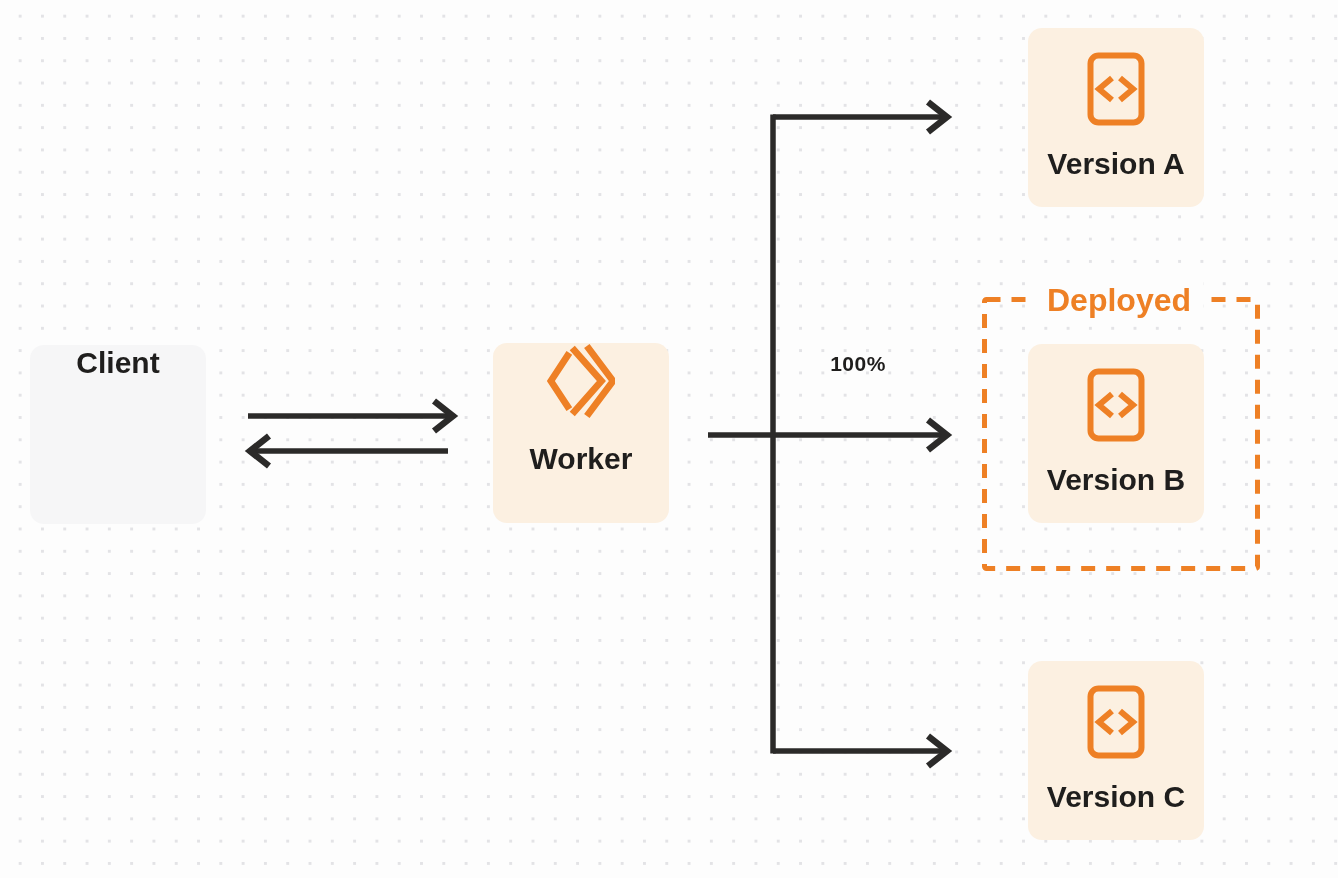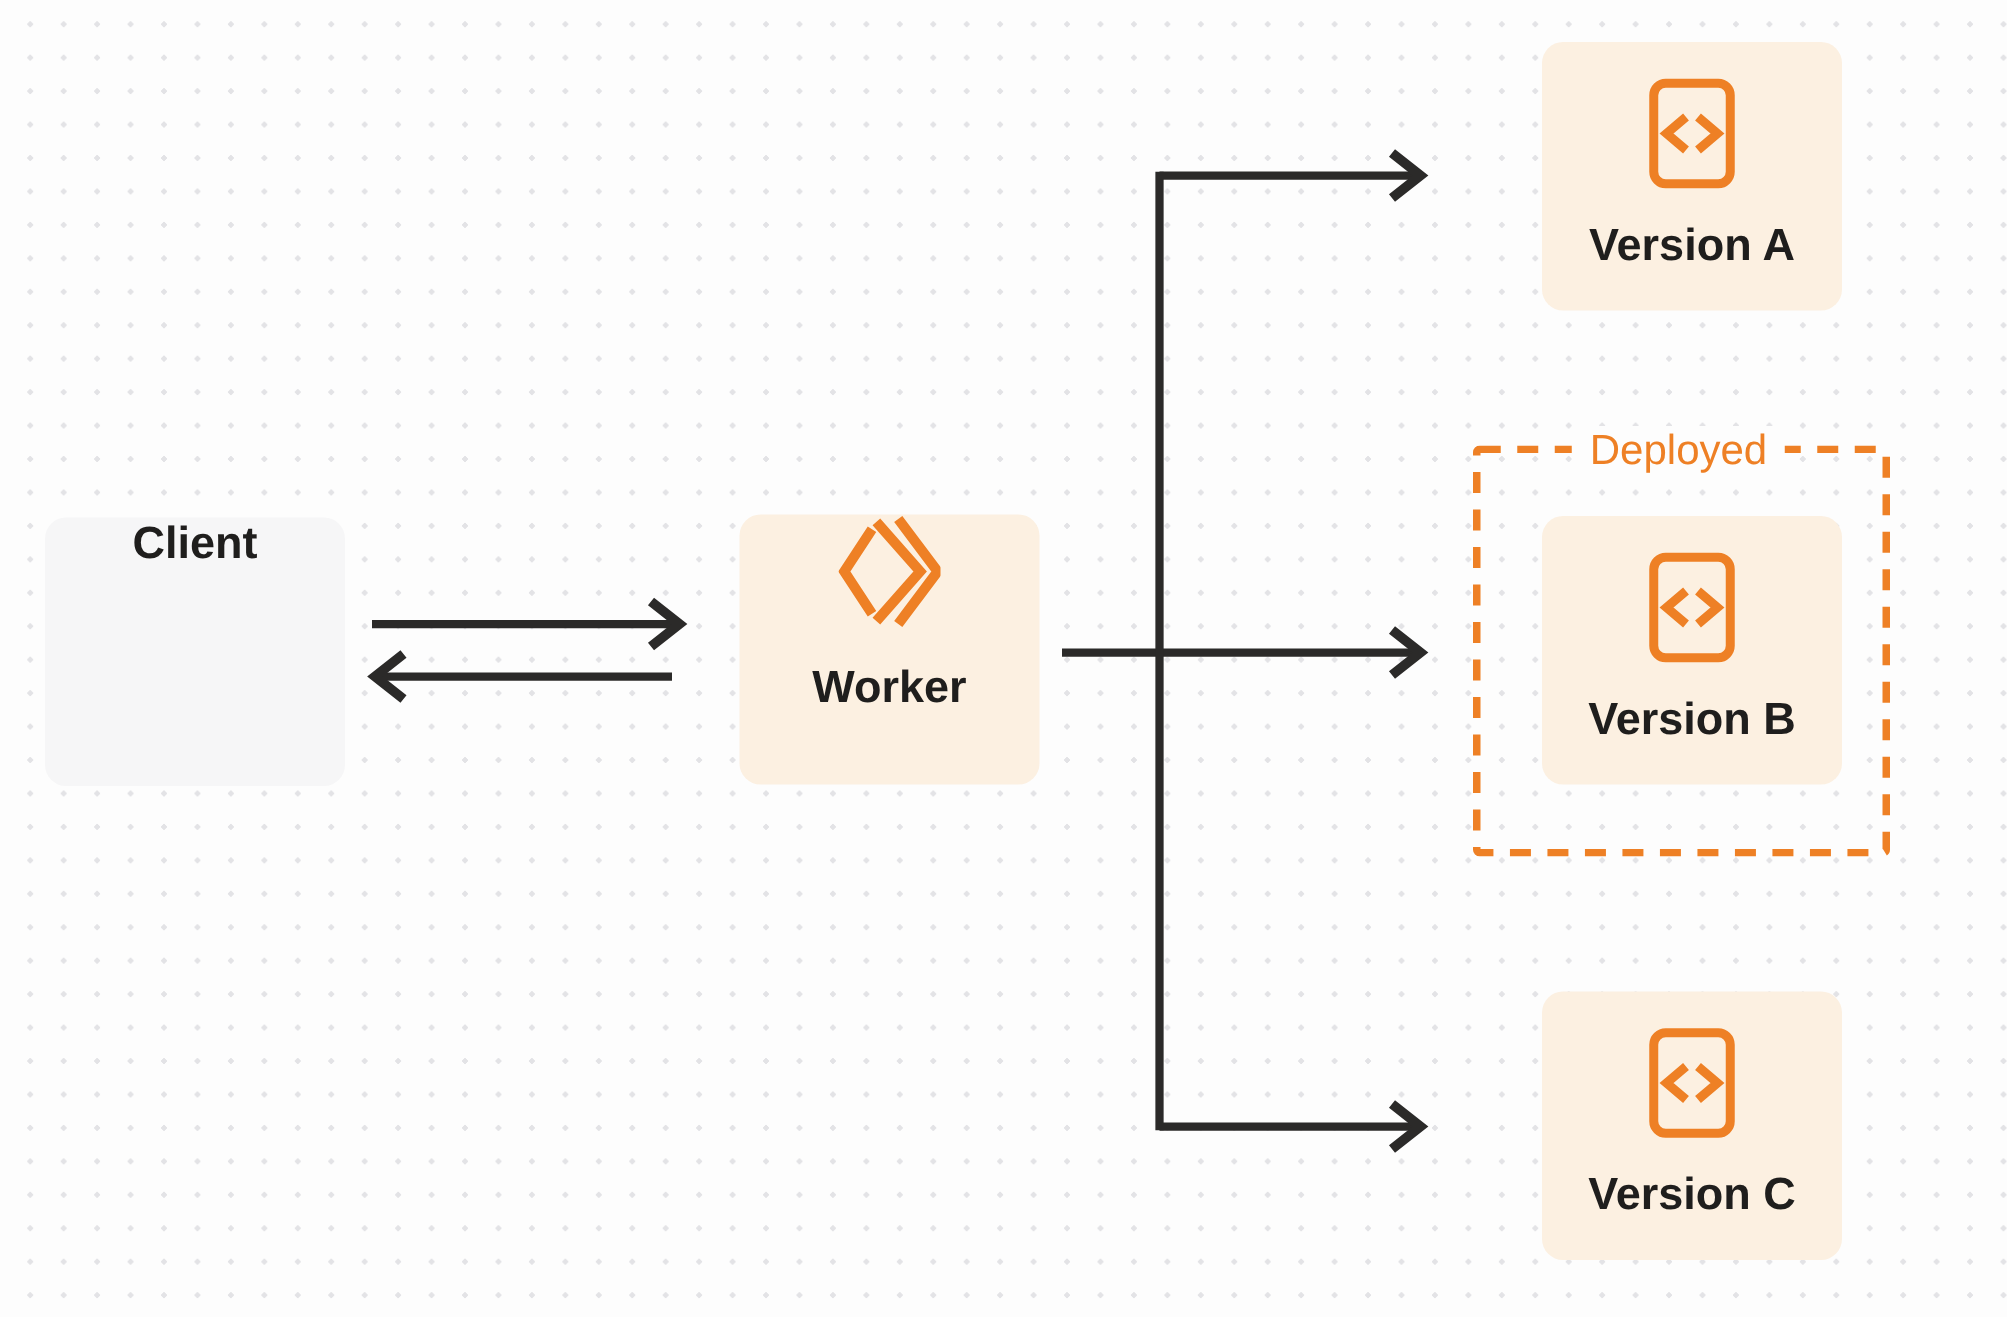--- a/index.html
+++ b/index.html
@@ -21,21 +21,21 @@
     background-size:22.3px 22.3px;
     background-position:9px 5px;
     overflow:hidden;
   }
   svg{display:block;}
   .wires{position:absolute;left:0;top:0;pointer-events:none;}
   .wire{stroke:var(--line-dark);stroke-width:5.5;fill:none;stroke-linecap:butt;}
   .wire-head{stroke:var(--line-dark);stroke-width:6.5;fill:none;stroke-linecap:butt;stroke-linejoin:miter;}
   .node{
     position:absolute;
-    width:200px;height:179px;
+    width:176px;height:179px;
     border-radius:14px;
     display:flex;flex-direction:column;align-items:center;
     box-sizing:border-box;
   }
   .node-label{
     font-size:30px;font-weight:700;color:var(--text-dark);
     line-height:36px;white-space:nowrap;
   }
   .node-client{
     left:30px;top:345px;
@@ -57,21 +57,21 @@
   .node-version-c{left:1028px;top:661px;}
   .logo-stroke{stroke:var(--accent-orange);fill:none;stroke-linecap:butt;stroke-linejoin:miter;}
   .deployed-border{position:absolute;left:982px;top:297px;pointer-events:none;}
   .deployed-rect{stroke:var(--accent-orange);fill:none;stroke-width:5;stroke-dasharray:14 11;}
   .deployed-label{
     position:absolute;
     left:1119px;top:300px;
     transform:translate(-50%,-50%);
     background:var(--canvas-bg);
     padding:0 12px;
-    font-size:28px;font-weight:400;color:var(--accent-orange);
+    font-size:32px;font-weight:700;color:var(--accent-orange);
     white-space:nowrap;
   }
   .traffic-label{
     position:absolute;
     left:788px;top:347px;width:140px;
     text-align:center;
     color:var(--text-dark);
     font-size:21px;font-weight:700;
   }
   .traffic-label span{display:block;line-height:34px;letter-spacing:0.5px;}
@@ -100,20 +100,21 @@
     <path class="wire" d="M773,751 L944,751"></path>
     <path class="wire-head" d="M928,736 L947,751 L928,766"></path>
   </svg>
 
   <svg class="deployed-border" width="278" height="274" viewBox="0 0 278 274" aria-hidden="true">
     <rect class="deployed-rect" x="2.5" y="2.5" width="273" height="269" rx="2"></rect>
   </svg>
   <div class="deployed-label">Deployed</div>
 
   <div class="traffic-label">
+    <span>100%</span>
   </div>
 
   <div class="node node-client">
     <div class="node-label">Client</div>
   </div>
 
   <div class="node node-worker">
     <svg width="68" height="76" viewBox="0 0 70 76" aria-hidden="true">
       <path class="logo-stroke" stroke-width="7" d="M23,9 L4,38 L23,67"></path>
       <path class="logo-stroke" stroke-width="7" d="M26,4 L56,38 L26,72"></path>

